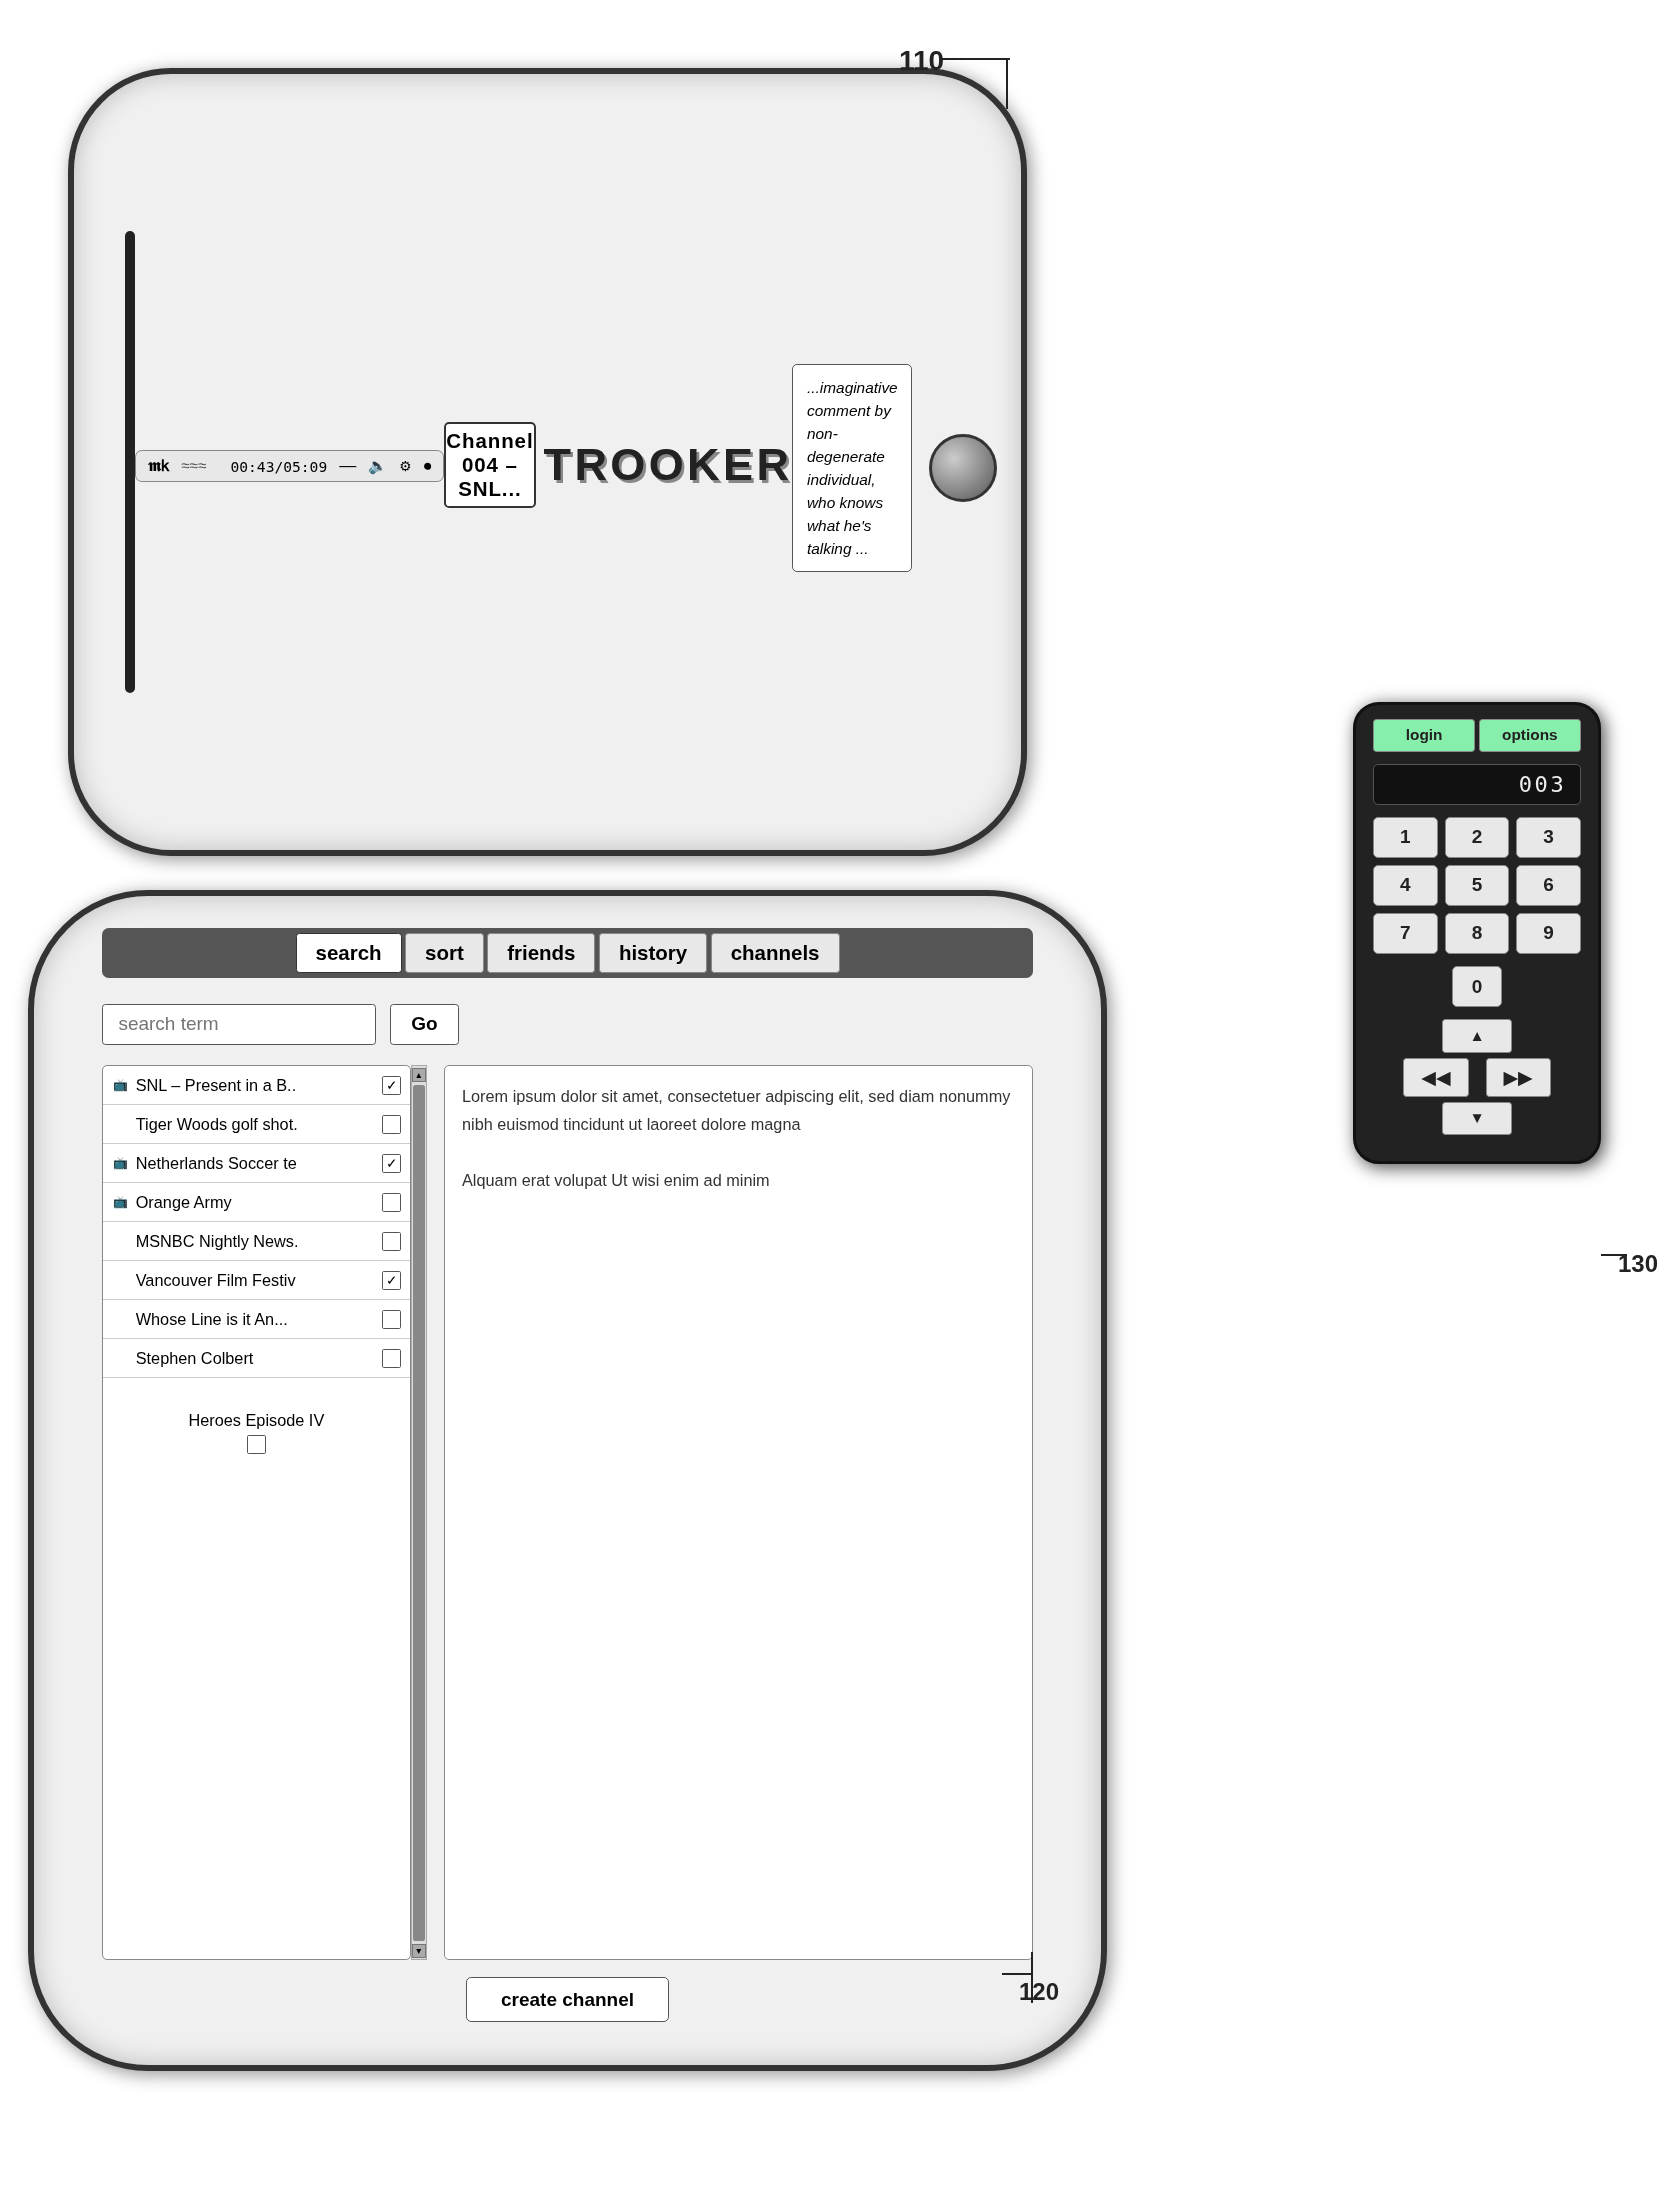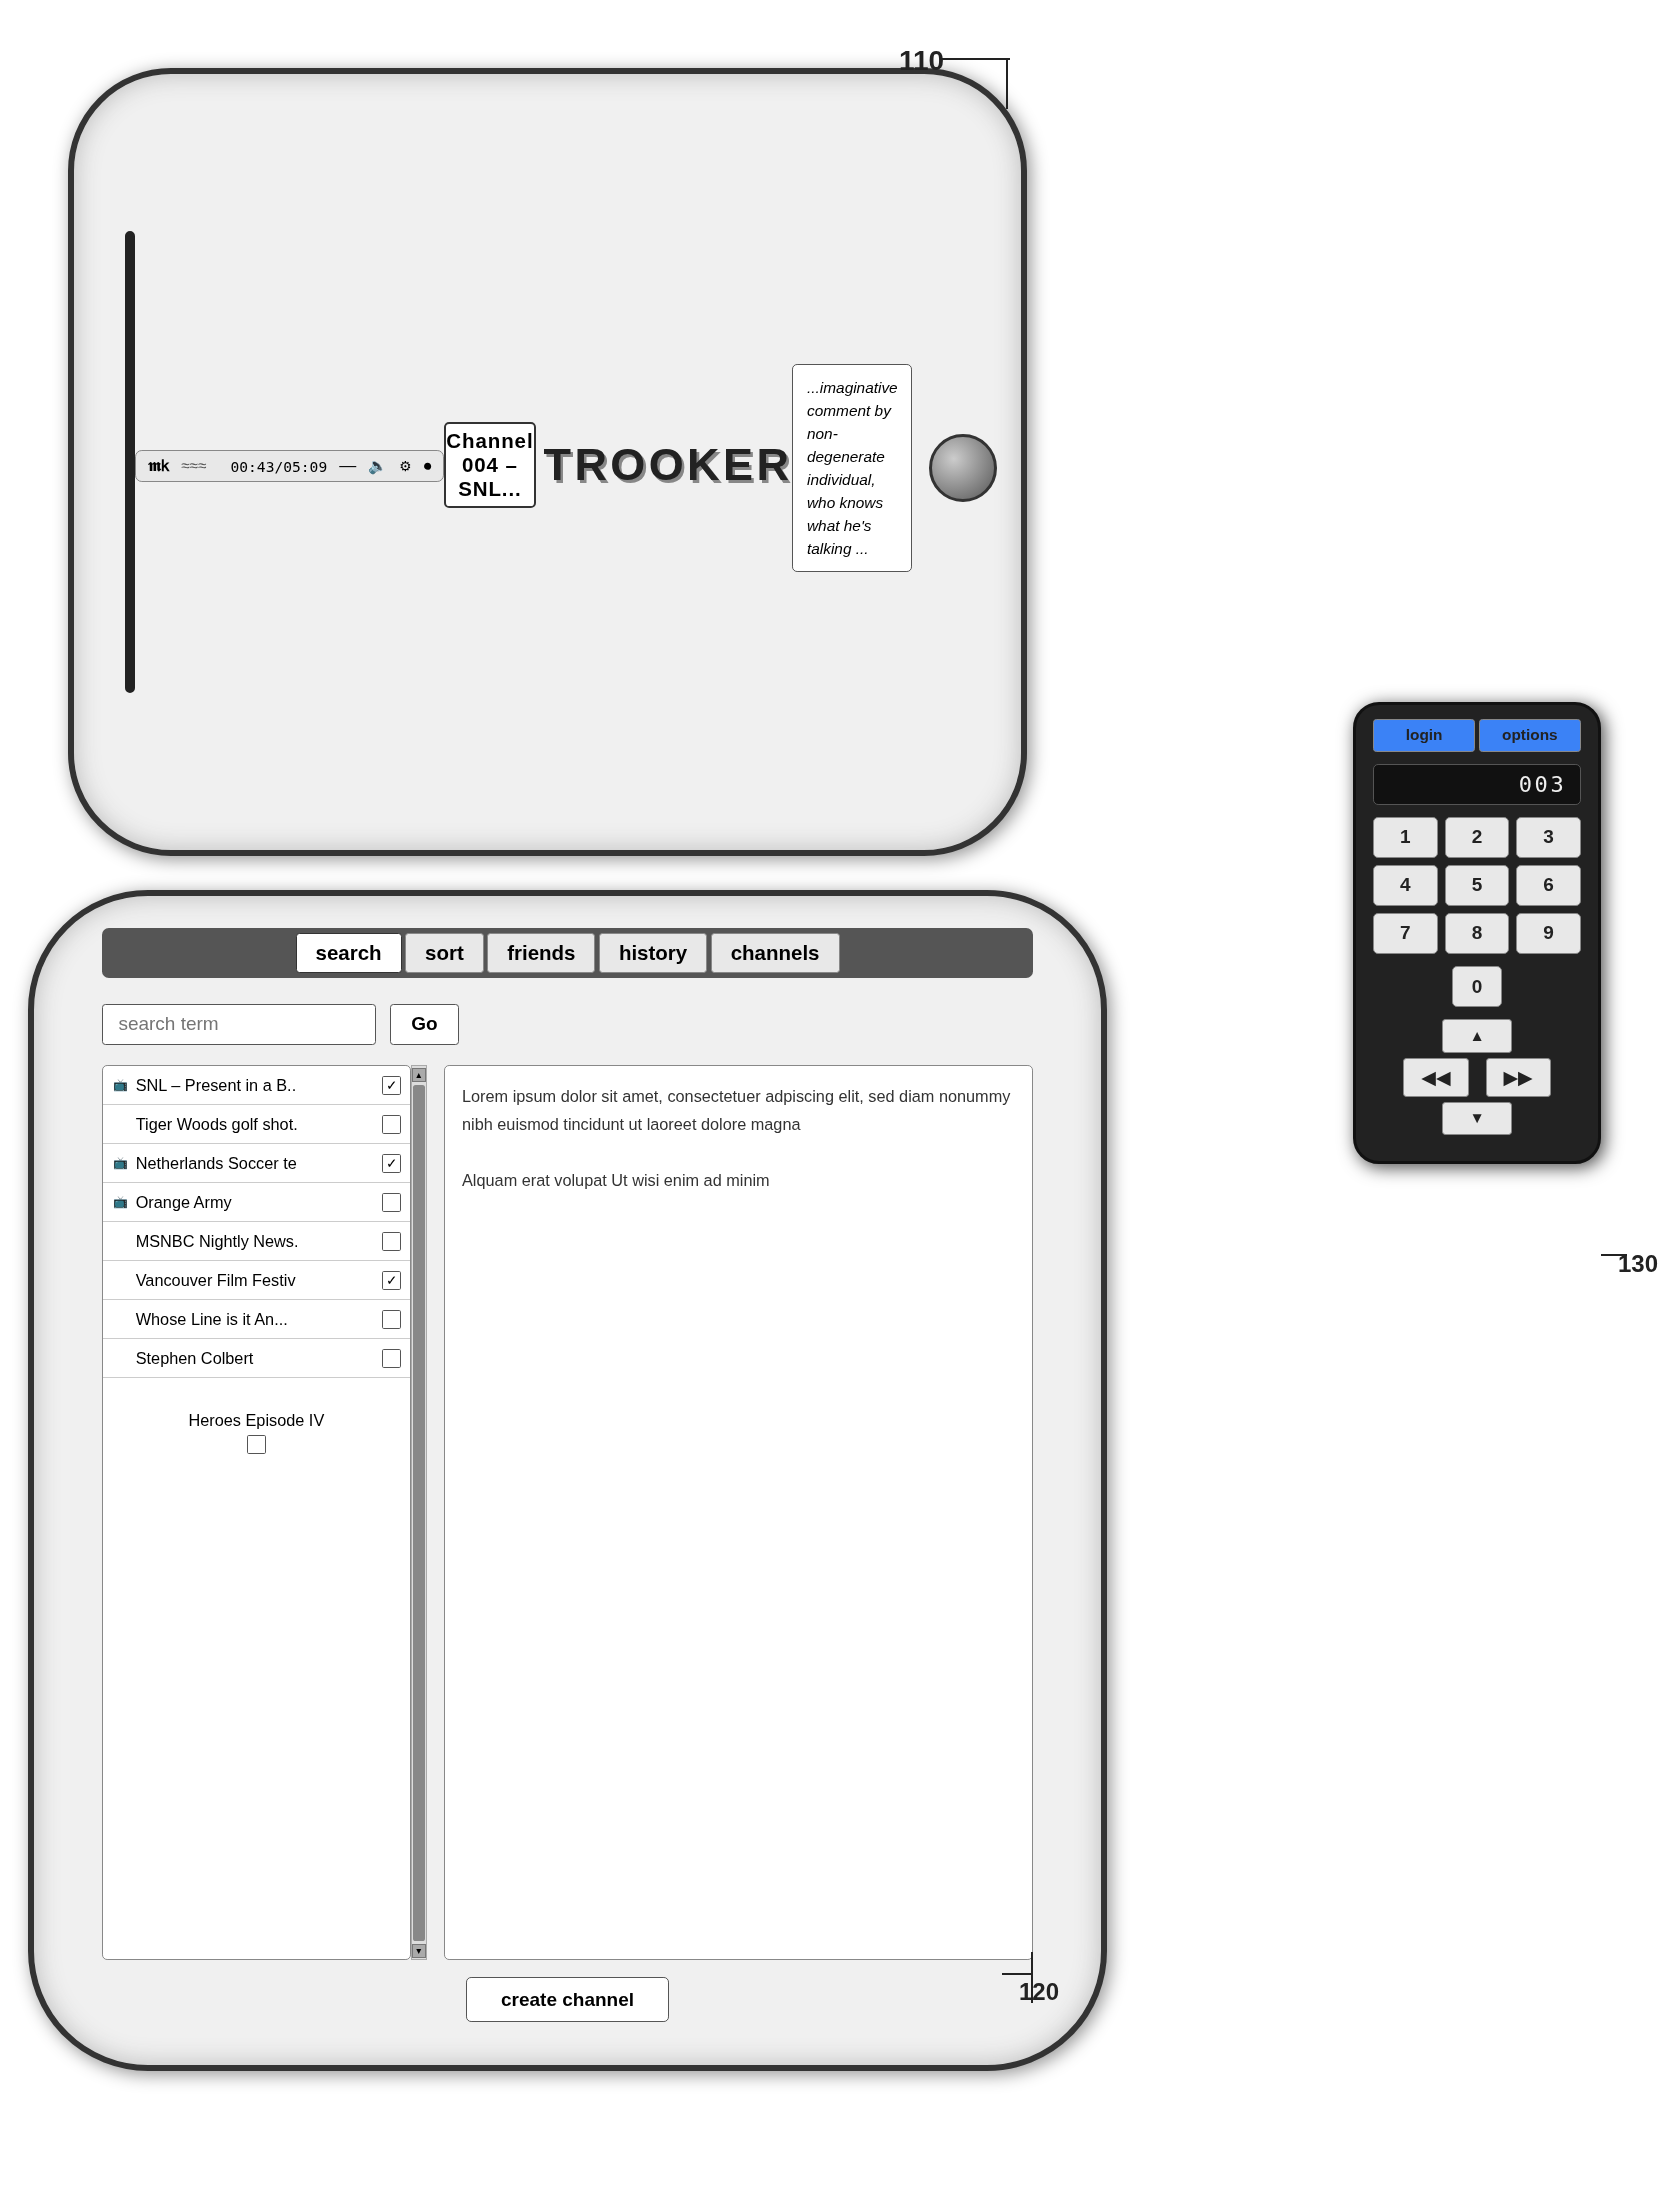--- a/index.html
+++ b/index.html
@@ -427,21 +427,21 @@
     }
 
     .remote-top-buttons {
       display: flex;
       gap: 3.4px;
       width: 100%;
     }
 
     .remote-btn {
       flex: 1;
-      background: #3b82f6;
+      background: #86efac;
       border: 1.7px solid #888;
       border-radius: 3.4px;
       padding: 6.8px 0;
       font-size: 15.4px;
       font-weight: bold;
       text-align: center;
       cursor: pointer;
       color: #222;
     }
 

